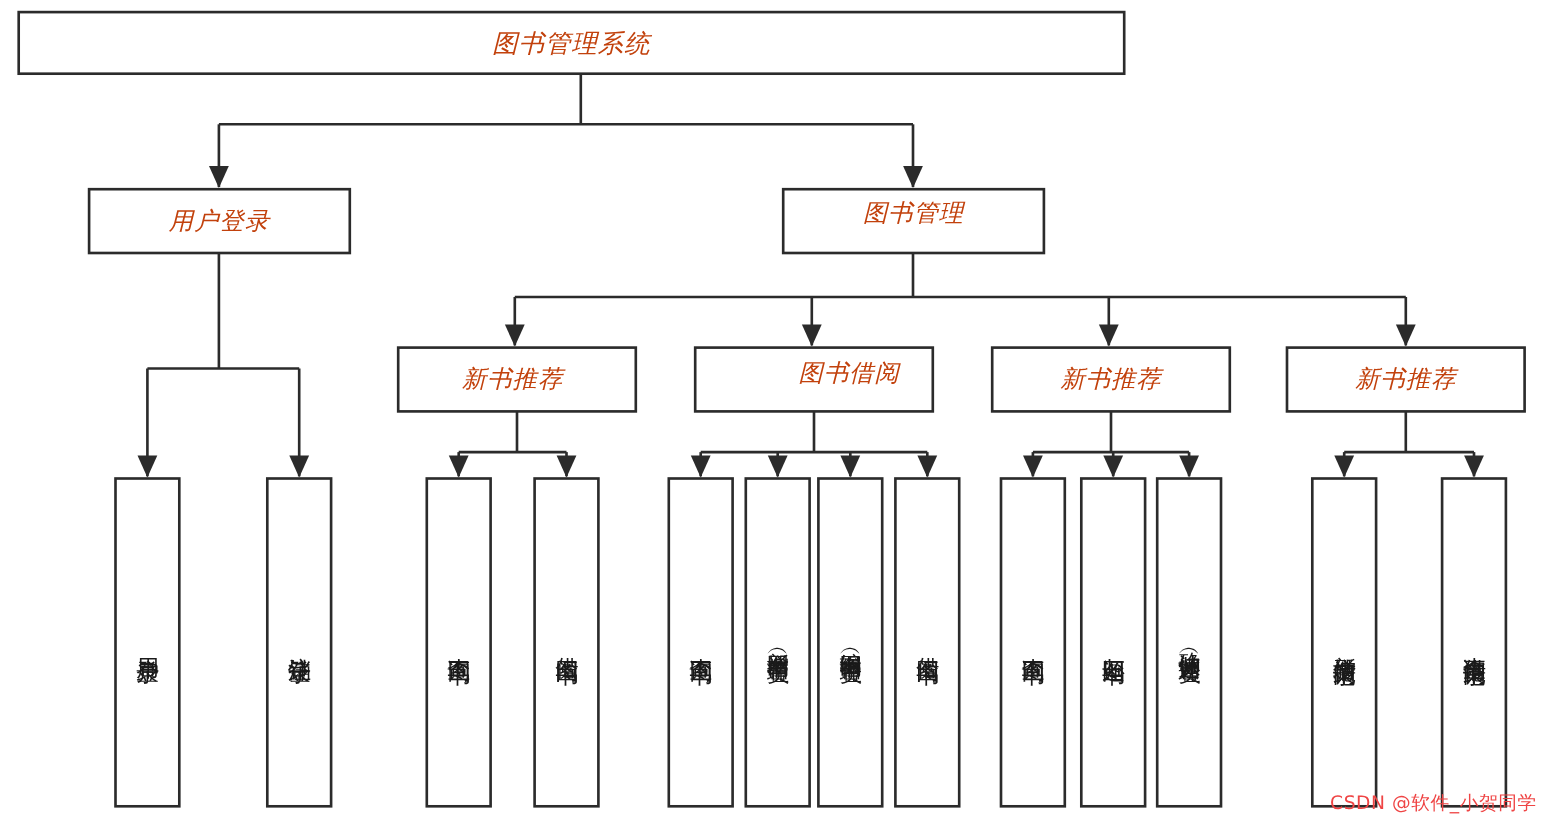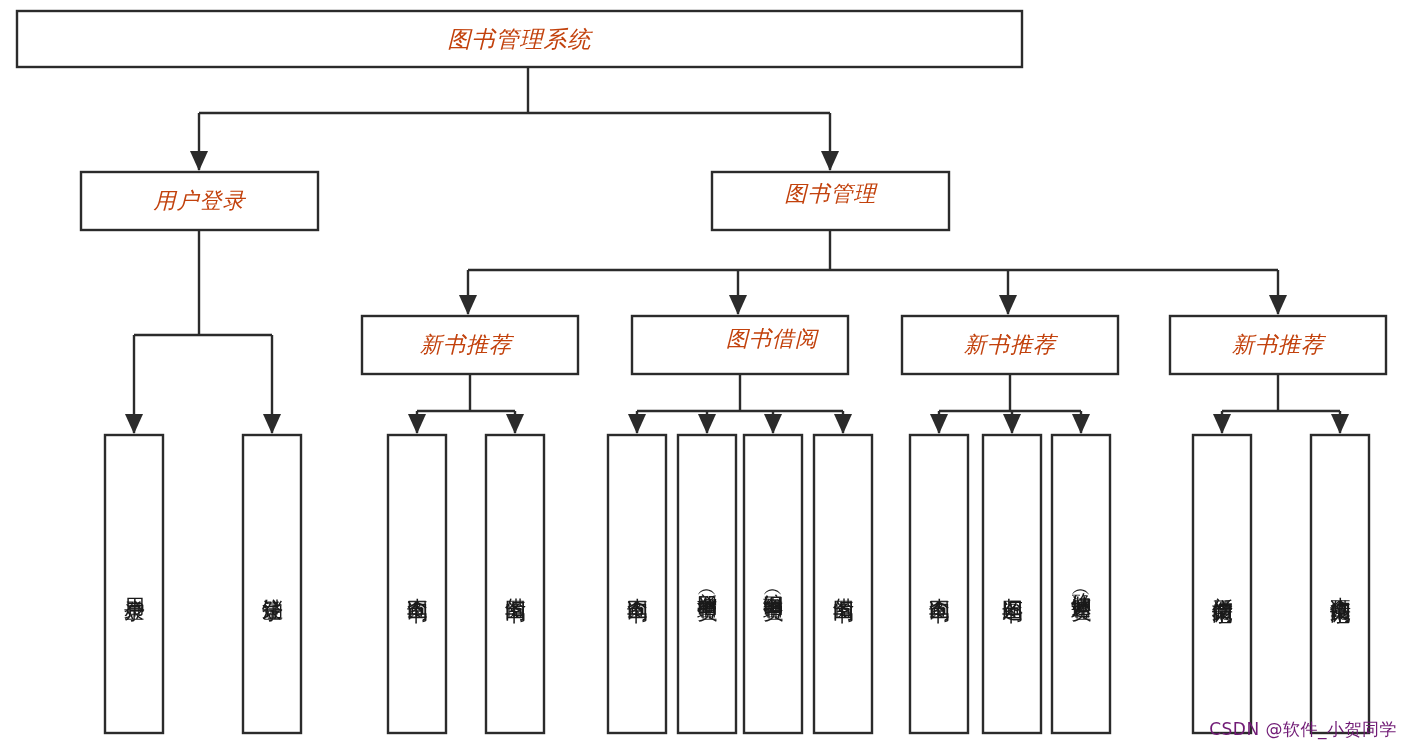--- a/index.html
+++ b/index.html
@@ -67,21 +67,21 @@
     white-space: nowrap;
     pointer-events: none;
     font-family: "DejaVu Sans", "Liberation Sans", sans-serif;
     font-style: italic;
   }
   #watermark {
     position: absolute;
     right: 8px;
     bottom: 6px;
     font-size: 17px;
-    color: #701a75;
+    color: #ef4444;
     letter-spacing: 0.5px;
     font-family: "DejaVu Sans", "Liberation Sans", sans-serif;
     user-select: none;
     white-space: nowrap;
   }
   .hit-layer {
     position: absolute;
     background: transparent;
   }
 </style>

